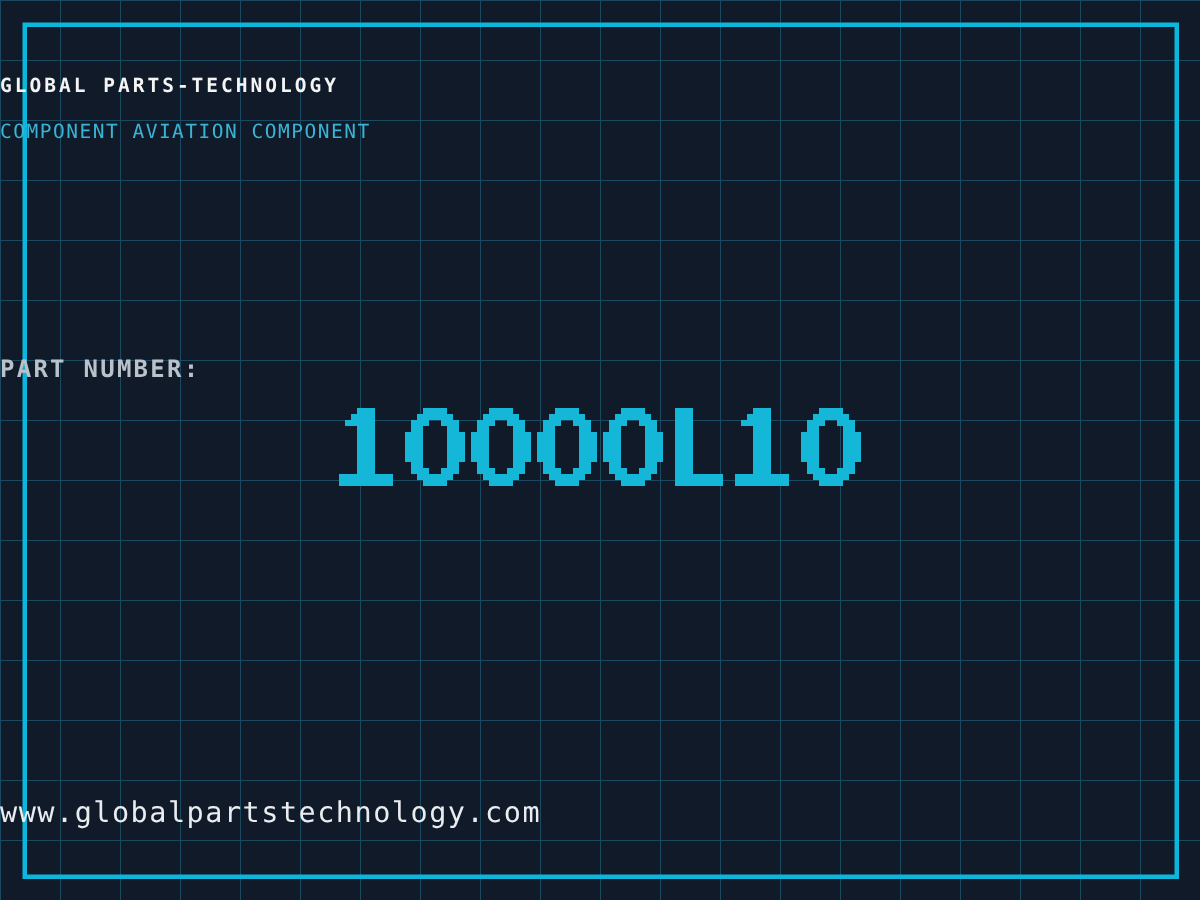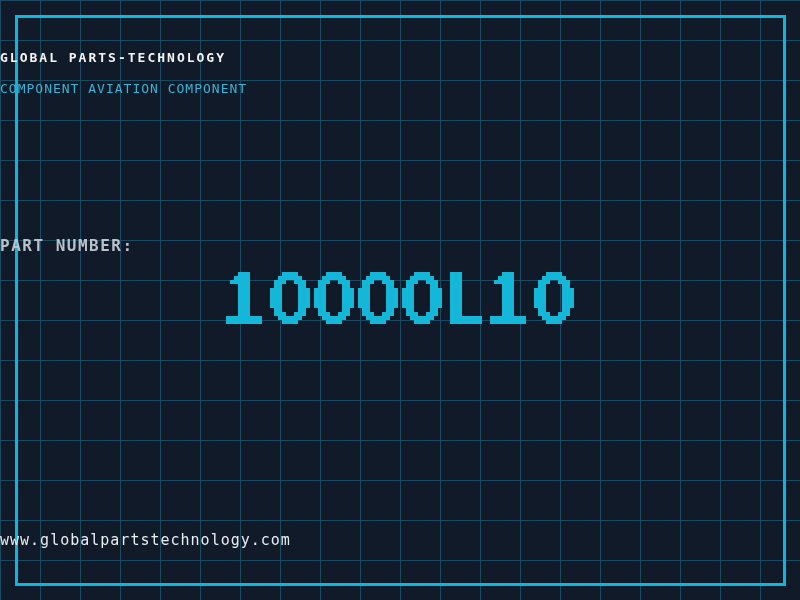--- a/index.html
+++ b/index.html
@@ -54,21 +54,21 @@
   .part-label {
     top: 220px;
     font-size: 16px;
     font-weight: bold;
     letter-spacing: 1.5px;
     color: var(--label_text);
     margin-top: 16px;
   }
   .website {
     top: 531px;
-    font-size: 15px;
+    font-size: 19px;
     letter-spacing: 1px;
     color: var(--url_text);
   }
   .part-number-display {
     position: absolute;
     top: 272px;
     left: 0; right: 0;
     display: flex;
     justify-content: center;
     gap: 4px;

